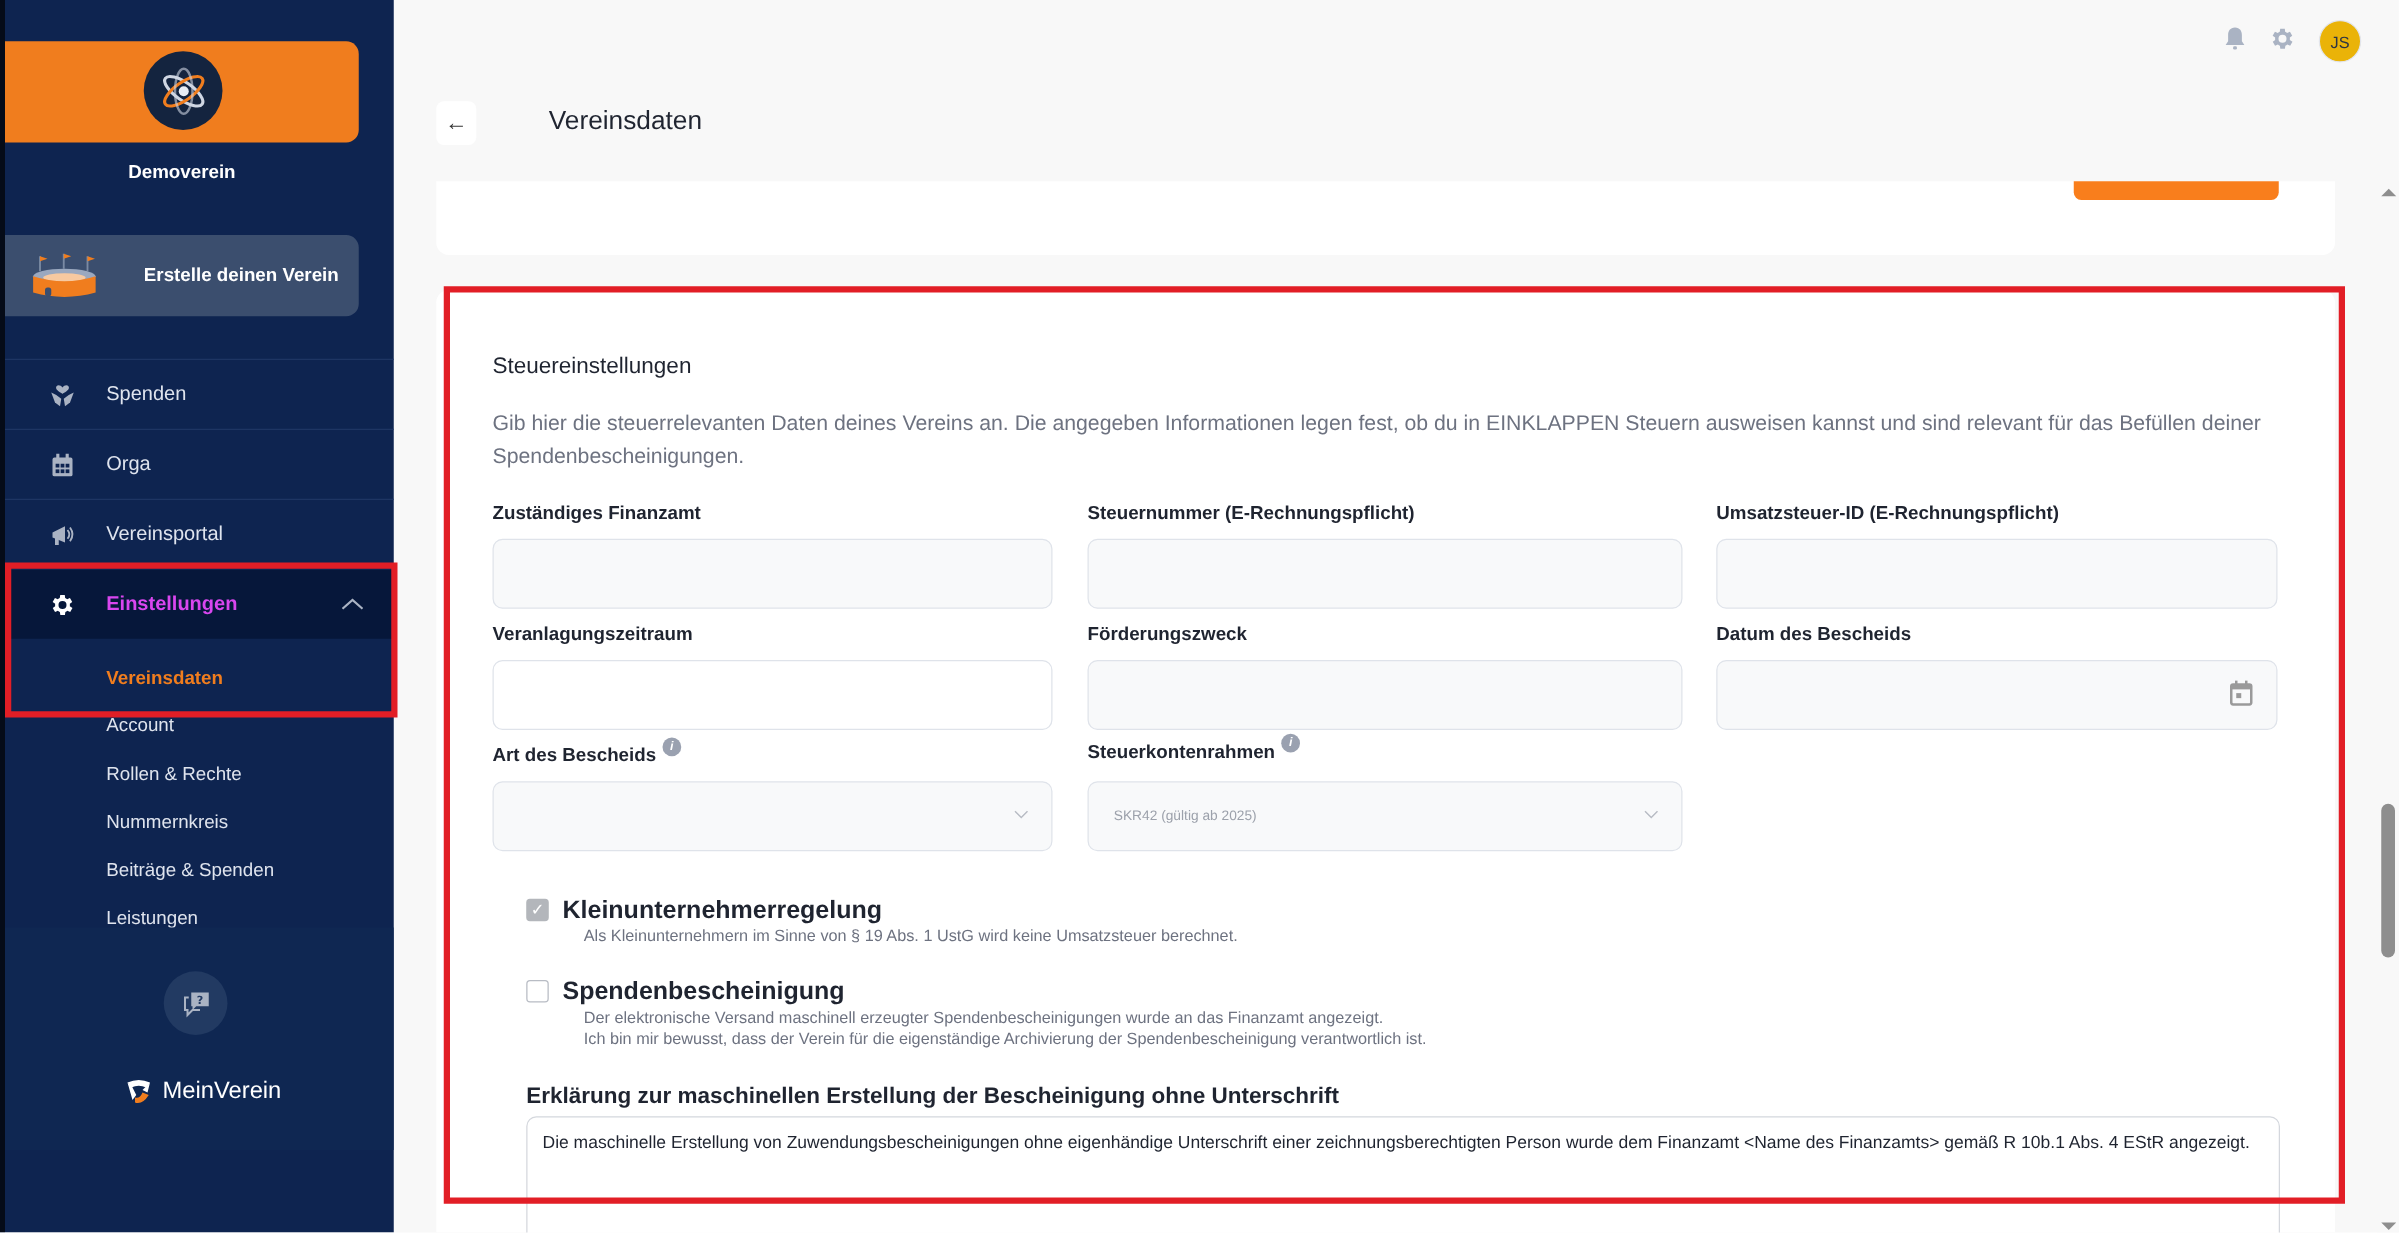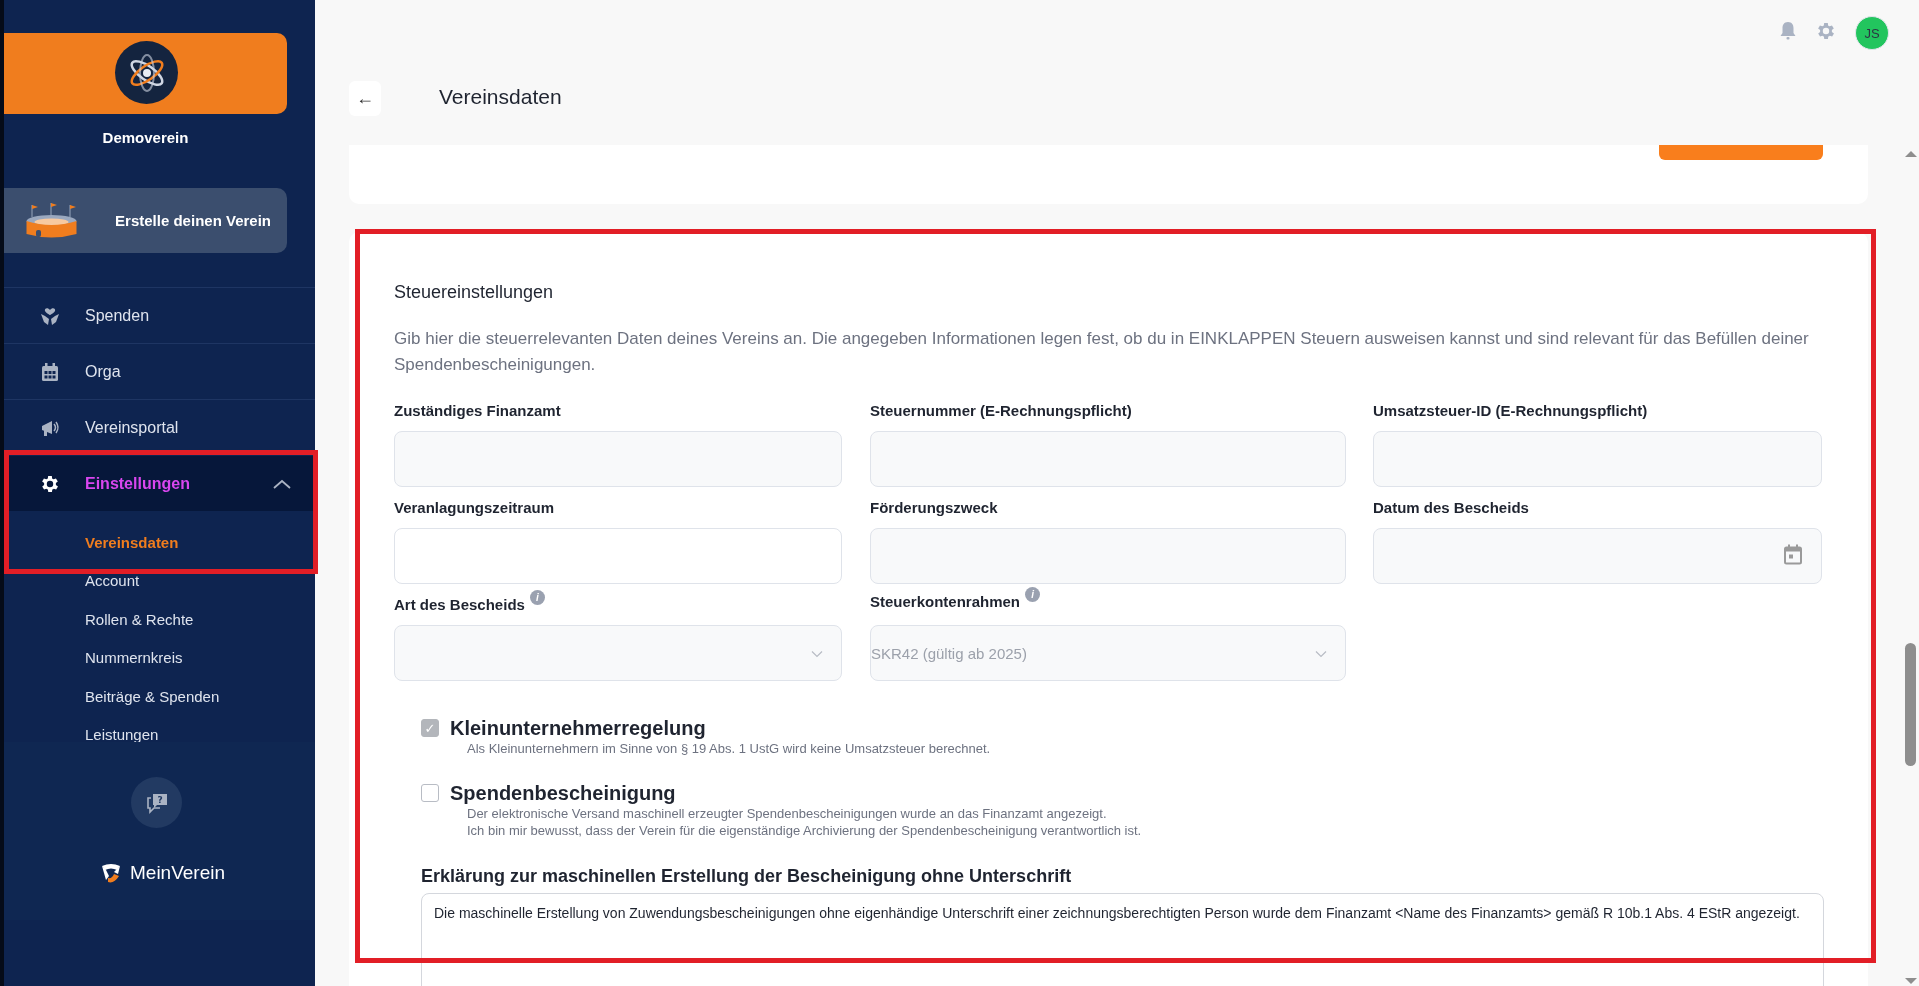--- a/index.html
+++ b/index.html
@@ -25,34 +25,34 @@
   .submenu { position: absolute; left: 4px; top: 514px; width: 311px; }
   .sub-item { position: absolute; left: 81px; font-size: 15px; color: #dfe4ee; cursor: pointer; white-space: nowrap; }
   .sub-item.active { color: #f07d1e; font-weight: bold; }
   .sidebar-bottom { position: absolute; left: 4px; top: 742px; width: 311px; height: 178px; background: #0f2752; }
   .help-btn { position: absolute; left: 127px; top: 35px; width: 51px; height: 51px; border-radius: 50%; background: #223a62; display: flex; align-items: center; justify-content: center; cursor: pointer; }
   .brand { position: absolute; left: 94px; top: 118px; display: flex; align-items: center; gap: 6px; font-size: 19px; color: #fff; }
   .collapse { position: absolute; left: 4px; top: 920px; width: 311px; height: 66px; background: #0c1f45; display: flex; align-items: center; justify-content: center; gap: 14px; color: #6f7f99; font-size: 12px; letter-spacing: 1.5px; cursor: pointer; }
 
   
   .topbar-icons { position: absolute; right: 30px; top: 16px; display: flex; align-items: center; gap: 18px; }
-  .avatar { width: 34px; height: 34px; border-radius: 50%; background: #22c55e; border: 1px solid #e2e5ec; display: flex; align-items: center; justify-content: center; font-size: 13px; color: #2c3444; }
+  .avatar { width: 34px; height: 34px; border-radius: 50%; background: #eab308; border: 1px solid #e2e5ec; display: flex; align-items: center; justify-content: center; font-size: 13px; color: #2c3444; }
   .back-btn { position: absolute; left: 349px; top: 81px; width: 32px; height: 35px; background: #fff; border-radius: 6px; display: flex; align-items: center; justify-content: center; font-size: 18px; color: #333; cursor: pointer; }
   .page-title { position: absolute; left: 439px; top: 85px; font-size: 21px; color: #1f2430; }
 
   
   .top-card { position: absolute; left: 349px; top: 145px; width: 1519px; height: 59px; background: #fff; border-radius: 0 0 10px 10px; }
   .top-card .orange-btn { position: absolute; left: 1310px; top: 0; width: 164px; height: 15px; background: #f97e1c; border-radius: 0 0 6px 6px; }
   .main-card { position: absolute; left: 349px; top: 232px; width: 1519px; height: 754px; background: #fff; border-radius: 10px 10px 0 0; }
   .section-title { position: absolute; left: 394px; top: 282px; font-size: 18px; color: #1f2430; }
   .section-desc { position: absolute; left: 394px; top: 326px; width: 1440px; font-size: 17px; line-height: 26px; color: #6d7280; }
   .field-label { position: absolute; font-size: 15px; color: #1f2430; font-weight: bold; display: flex; align-items: flex-start; gap: 5px; }
   .field-label span.t { font-weight: bold; }
   .info-icon { width: 15px; height: 15px; border-radius: 50%; background: #9aa1b0; color: #fff; font-size: 10px; font-style: italic; font-weight: bold; display: inline-flex; align-items: center; justify-content: center; margin-top: -6px; }
-  .field { position: absolute; height: 56px; border: 1px solid #dfe3ea; border-radius: 8px; background: #f8f9fa; font-size: 15px; color: #9ca1ab; display: flex; align-items: center; }
+  .field { position: absolute; height: 56px; border: 1px solid #dfe3ea; border-radius: 8px; background: #f8f9fa; font-size: 11px; color: #9ca1ab; display: flex; align-items: center; padding-left: 20px; }
   .field.enabled { background: #fff; }
   .field .trail { position: absolute; right: 18px; top: 50%; transform: translateY(-50%); color: #aaa; }
 
   .check-row { position: absolute; left: 421px; }
   .checkbox { position: absolute; left: 0; top: 2px; width: 18px; height: 18px; border: 1px solid #b8bcc4; border-radius: 3px; background: #fff; cursor: pointer; }
   .checkbox.checked { background: #b3b6bb; border-color: #b3b6bb; color: #fff; font-size: 13px; display: flex; align-items: center; justify-content: center; }
   .check-title { position: absolute; left: 29px; top: 0; font-size: 20px; font-weight: bold; color: #1f2430; white-space: nowrap; }
   .check-desc { position: absolute; left: 29px; top: 23px; font-size: 13px; line-height: 17px; color: #6d7280; white-space: nowrap; margin-left: 17px; }
 
   .ta-label { position: absolute; left: 421px; top: 866px; font-size: 18px; font-weight: bold; color: #1f2430; }

